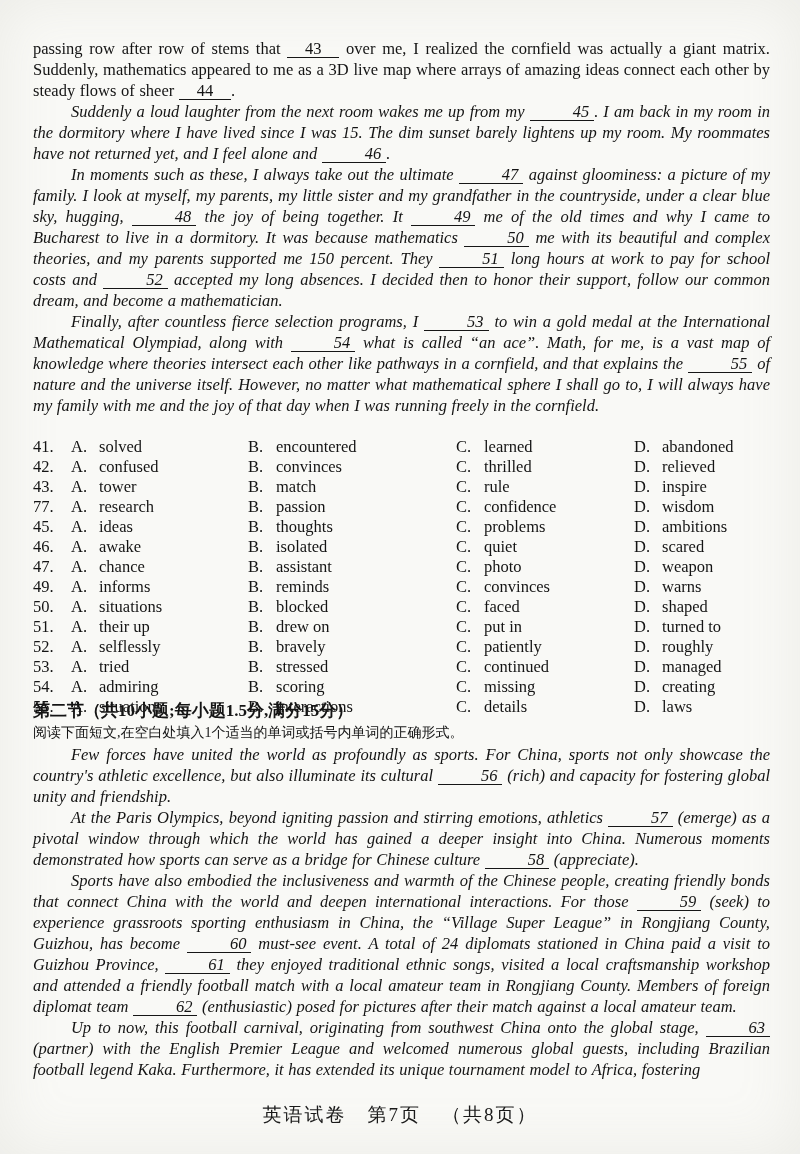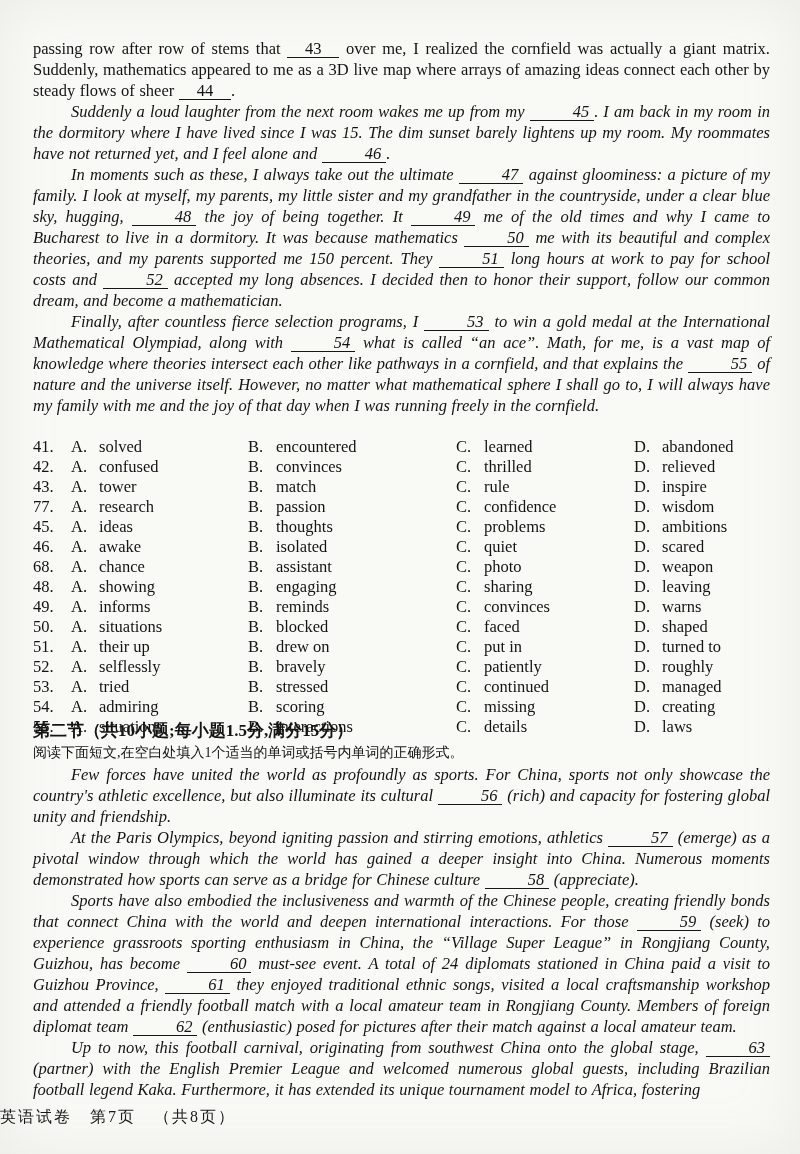--- a/index.html
+++ b/index.html
@@ -38,21 +38,21 @@
   .opt-num { white-space:nowrap; }
   .opt-cell { white-space:nowrap; overflow:hidden;margin-top:20px; }
   .opt-letter { display:inline-block; min-width:17px; margin-right:11px; }
   .sec2-header {
     font-size:17px; font-weight:700; line-height:22px; margin-top:3px;
     font-family:"Liberation Serif","DejaVu Serif",serif;
   }
   .sec2-instr { font-size:14px; line-height:22px; }
   .footer {
     position:absolute; left:0; bottom:26px; width:100%;
-    text-align:left; font-size:16px; letter-spacing:2px; color:#1a1a1a;
+    text-align:center; font-size:19px; letter-spacing:2px; color:#1a1a1a;
   }
 </style>
 </head>
 <body>
 
 <div class="page">
   <div class="content">
 
     <div>
         <p class="para">passing row after row of stems that <span class="blank">43</span> over me, I realized the cornfield was actually a giant matrix. Suddenly, mathematics appeared to me as a 3D live map where arrays of amazing ideas connect each other by steady flows of sheer <span class="blank">44</span>.</p>
@@ -98,32 +98,25 @@
           <span class="opt-cell"><span class="opt-letter">D.</span><span class="opt-word">ambitions</span></span>
         </div>
         <div class="opt-row">
           <span class="opt-num">46.</span>
           <span class="opt-cell"><span class="opt-letter">A.</span><span class="opt-word">awake</span></span>
           <span class="opt-cell"><span class="opt-letter">B.</span><span class="opt-word">isolated</span></span>
           <span class="opt-cell"><span class="opt-letter">C.</span><span class="opt-word">quiet</span></span>
           <span class="opt-cell"><span class="opt-letter">D.</span><span class="opt-word">scared</span></span>
         </div>
         <div class="opt-row">
-          <span class="opt-num">68.</span>
+          <span class="opt-num">47.</span>
           <span class="opt-cell"><span class="opt-letter">A.</span><span class="opt-word">chance</span></span>
           <span class="opt-cell"><span class="opt-letter">B.</span><span class="opt-word">assistant</span></span>
           <span class="opt-cell"><span class="opt-letter">C.</span><span class="opt-word">photo</span></span>
           <span class="opt-cell"><span class="opt-letter">D.</span><span class="opt-word">weapon</span></span>
-        </div>
-        <div class="opt-row">
-          <span class="opt-num">48.</span>
-          <span class="opt-cell"><span class="opt-letter">A.</span><span class="opt-word">showing</span></span>
-          <span class="opt-cell"><span class="opt-letter">B.</span><span class="opt-word">engaging</span></span>
-          <span class="opt-cell"><span class="opt-letter">C.</span><span class="opt-word">sharing</span></span>
-          <span class="opt-cell"><span class="opt-letter">D.</span><span class="opt-word">leaving</span></span>
         </div>
         <div class="opt-row">
           <span class="opt-num">49.</span>
           <span class="opt-cell"><span class="opt-letter">A.</span><span class="opt-word">informs</span></span>
           <span class="opt-cell"><span class="opt-letter">B.</span><span class="opt-word">reminds</span></span>
           <span class="opt-cell"><span class="opt-letter">C.</span><span class="opt-word">convinces</span></span>
           <span class="opt-cell"><span class="opt-letter">D.</span><span class="opt-word">warns</span></span>
         </div>
         <div class="opt-row">
           <span class="opt-num">50.</span>

